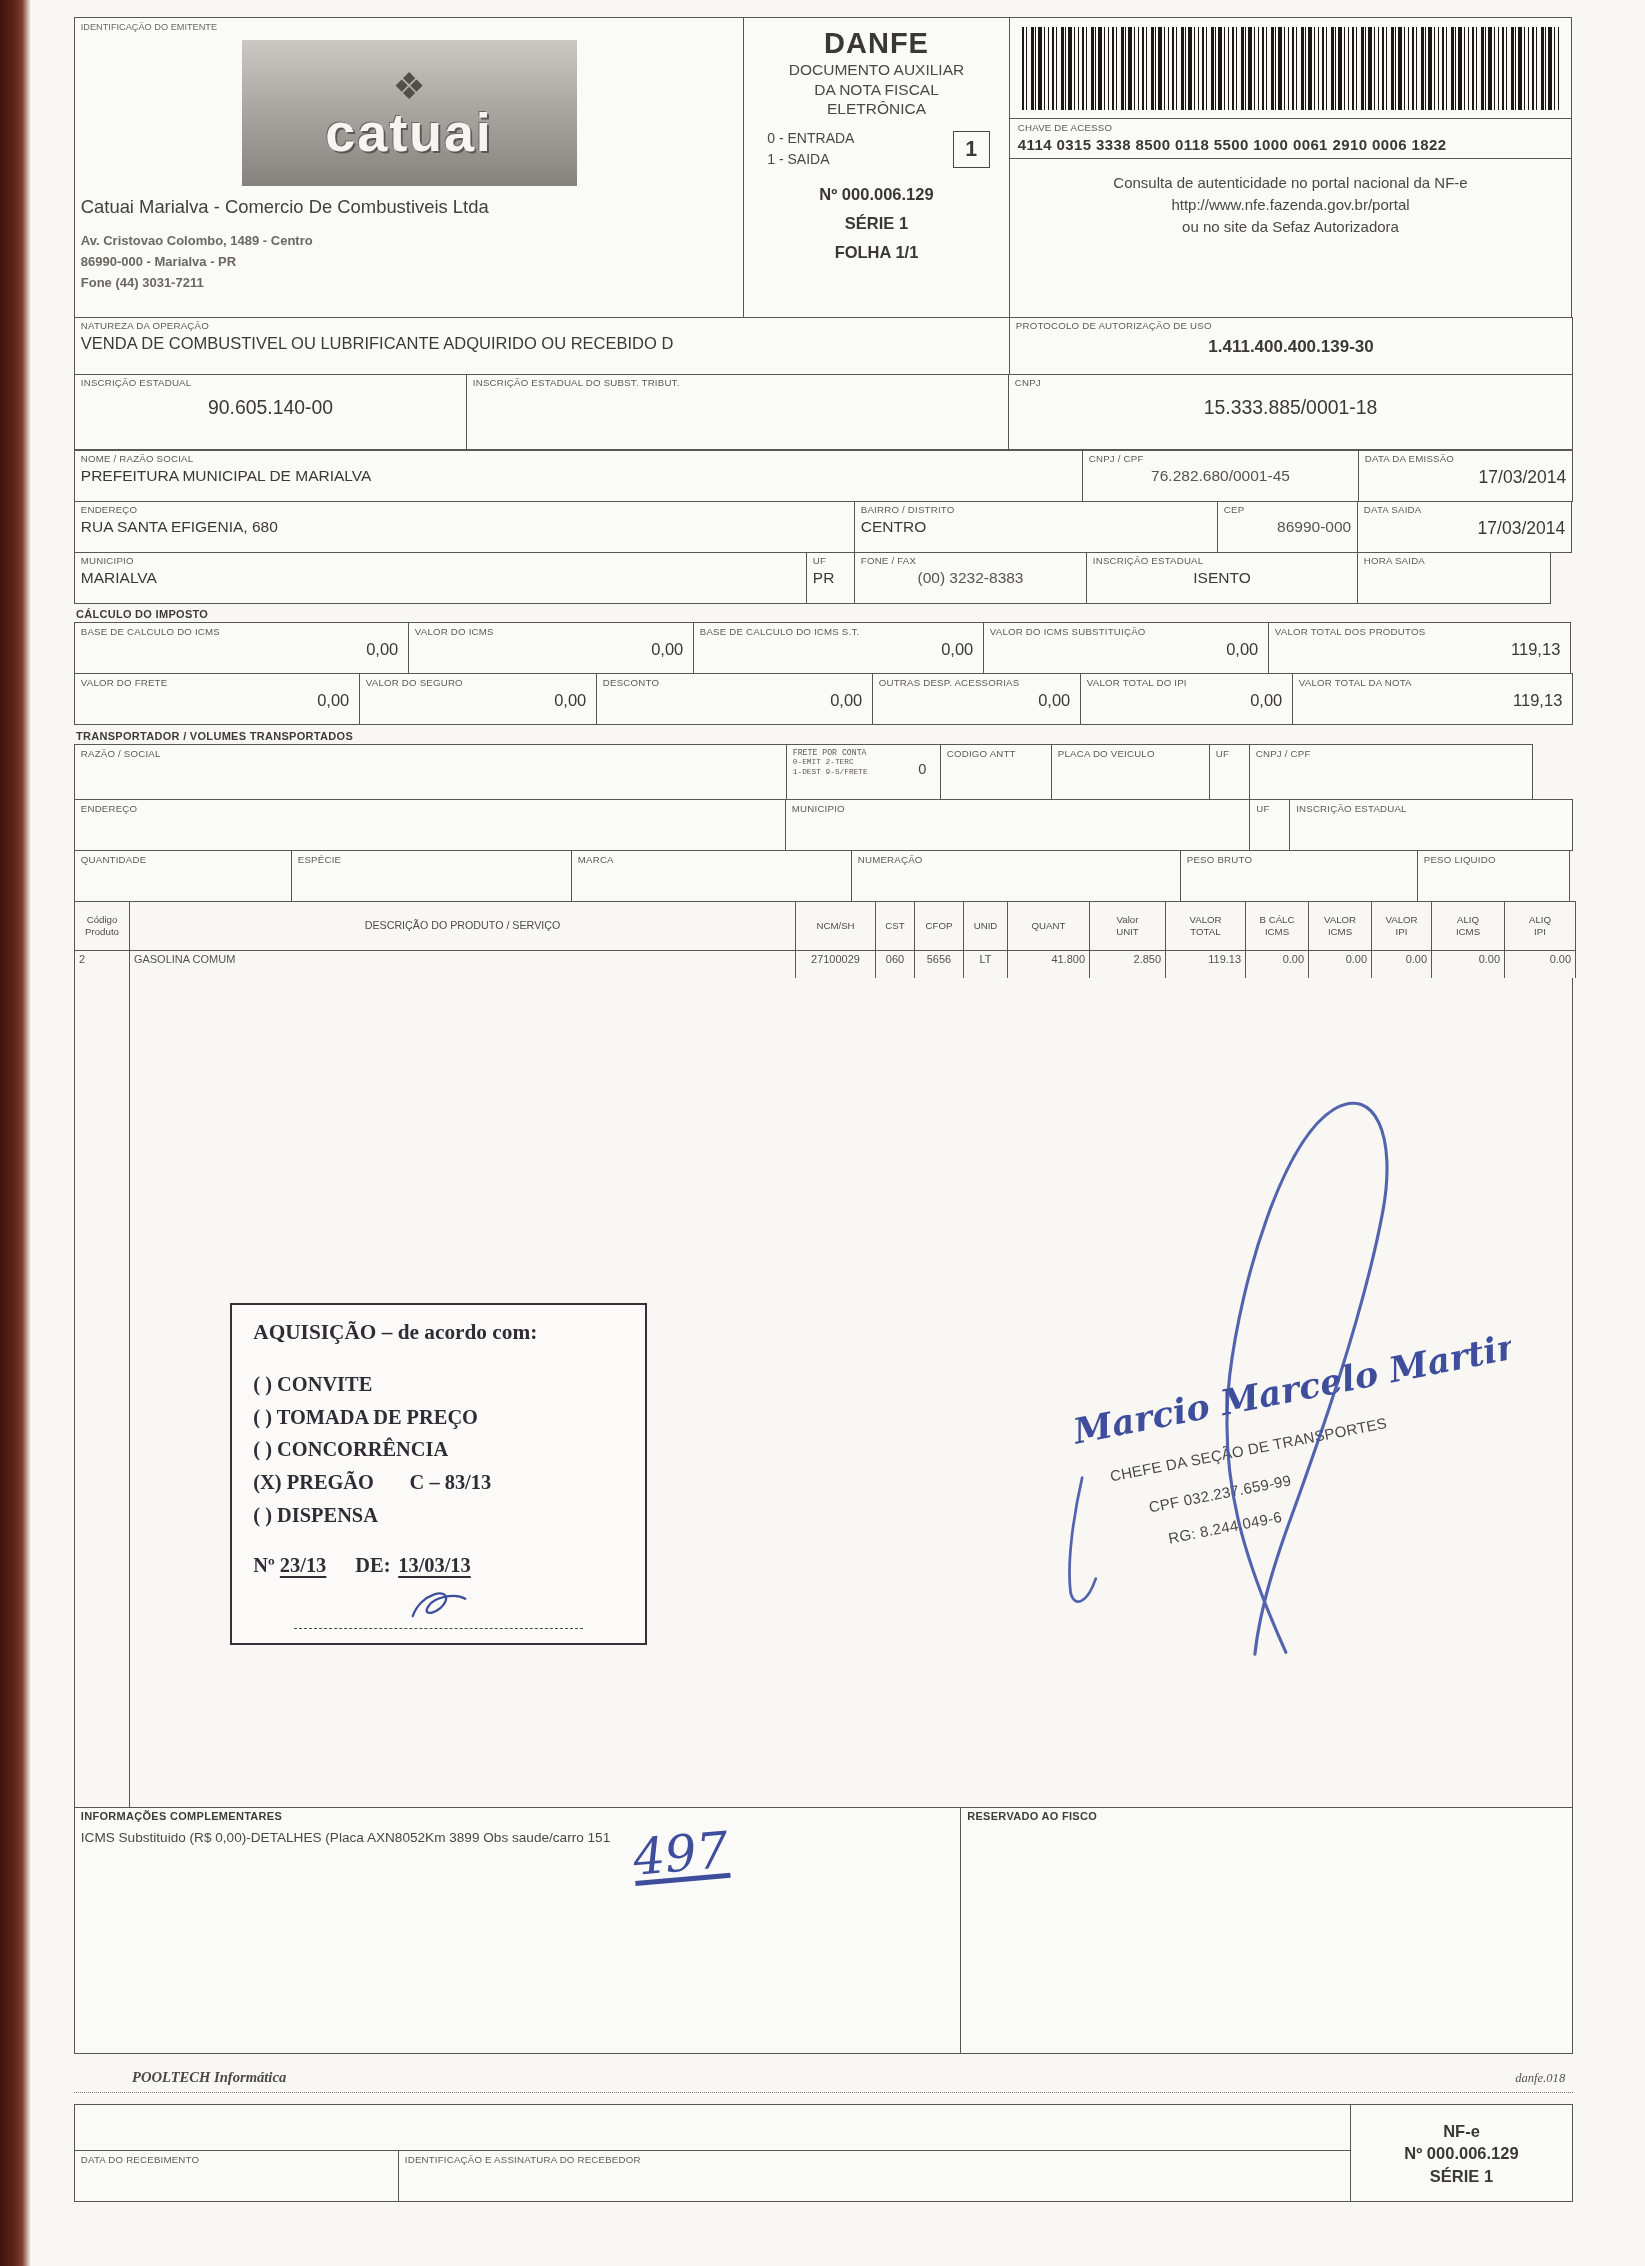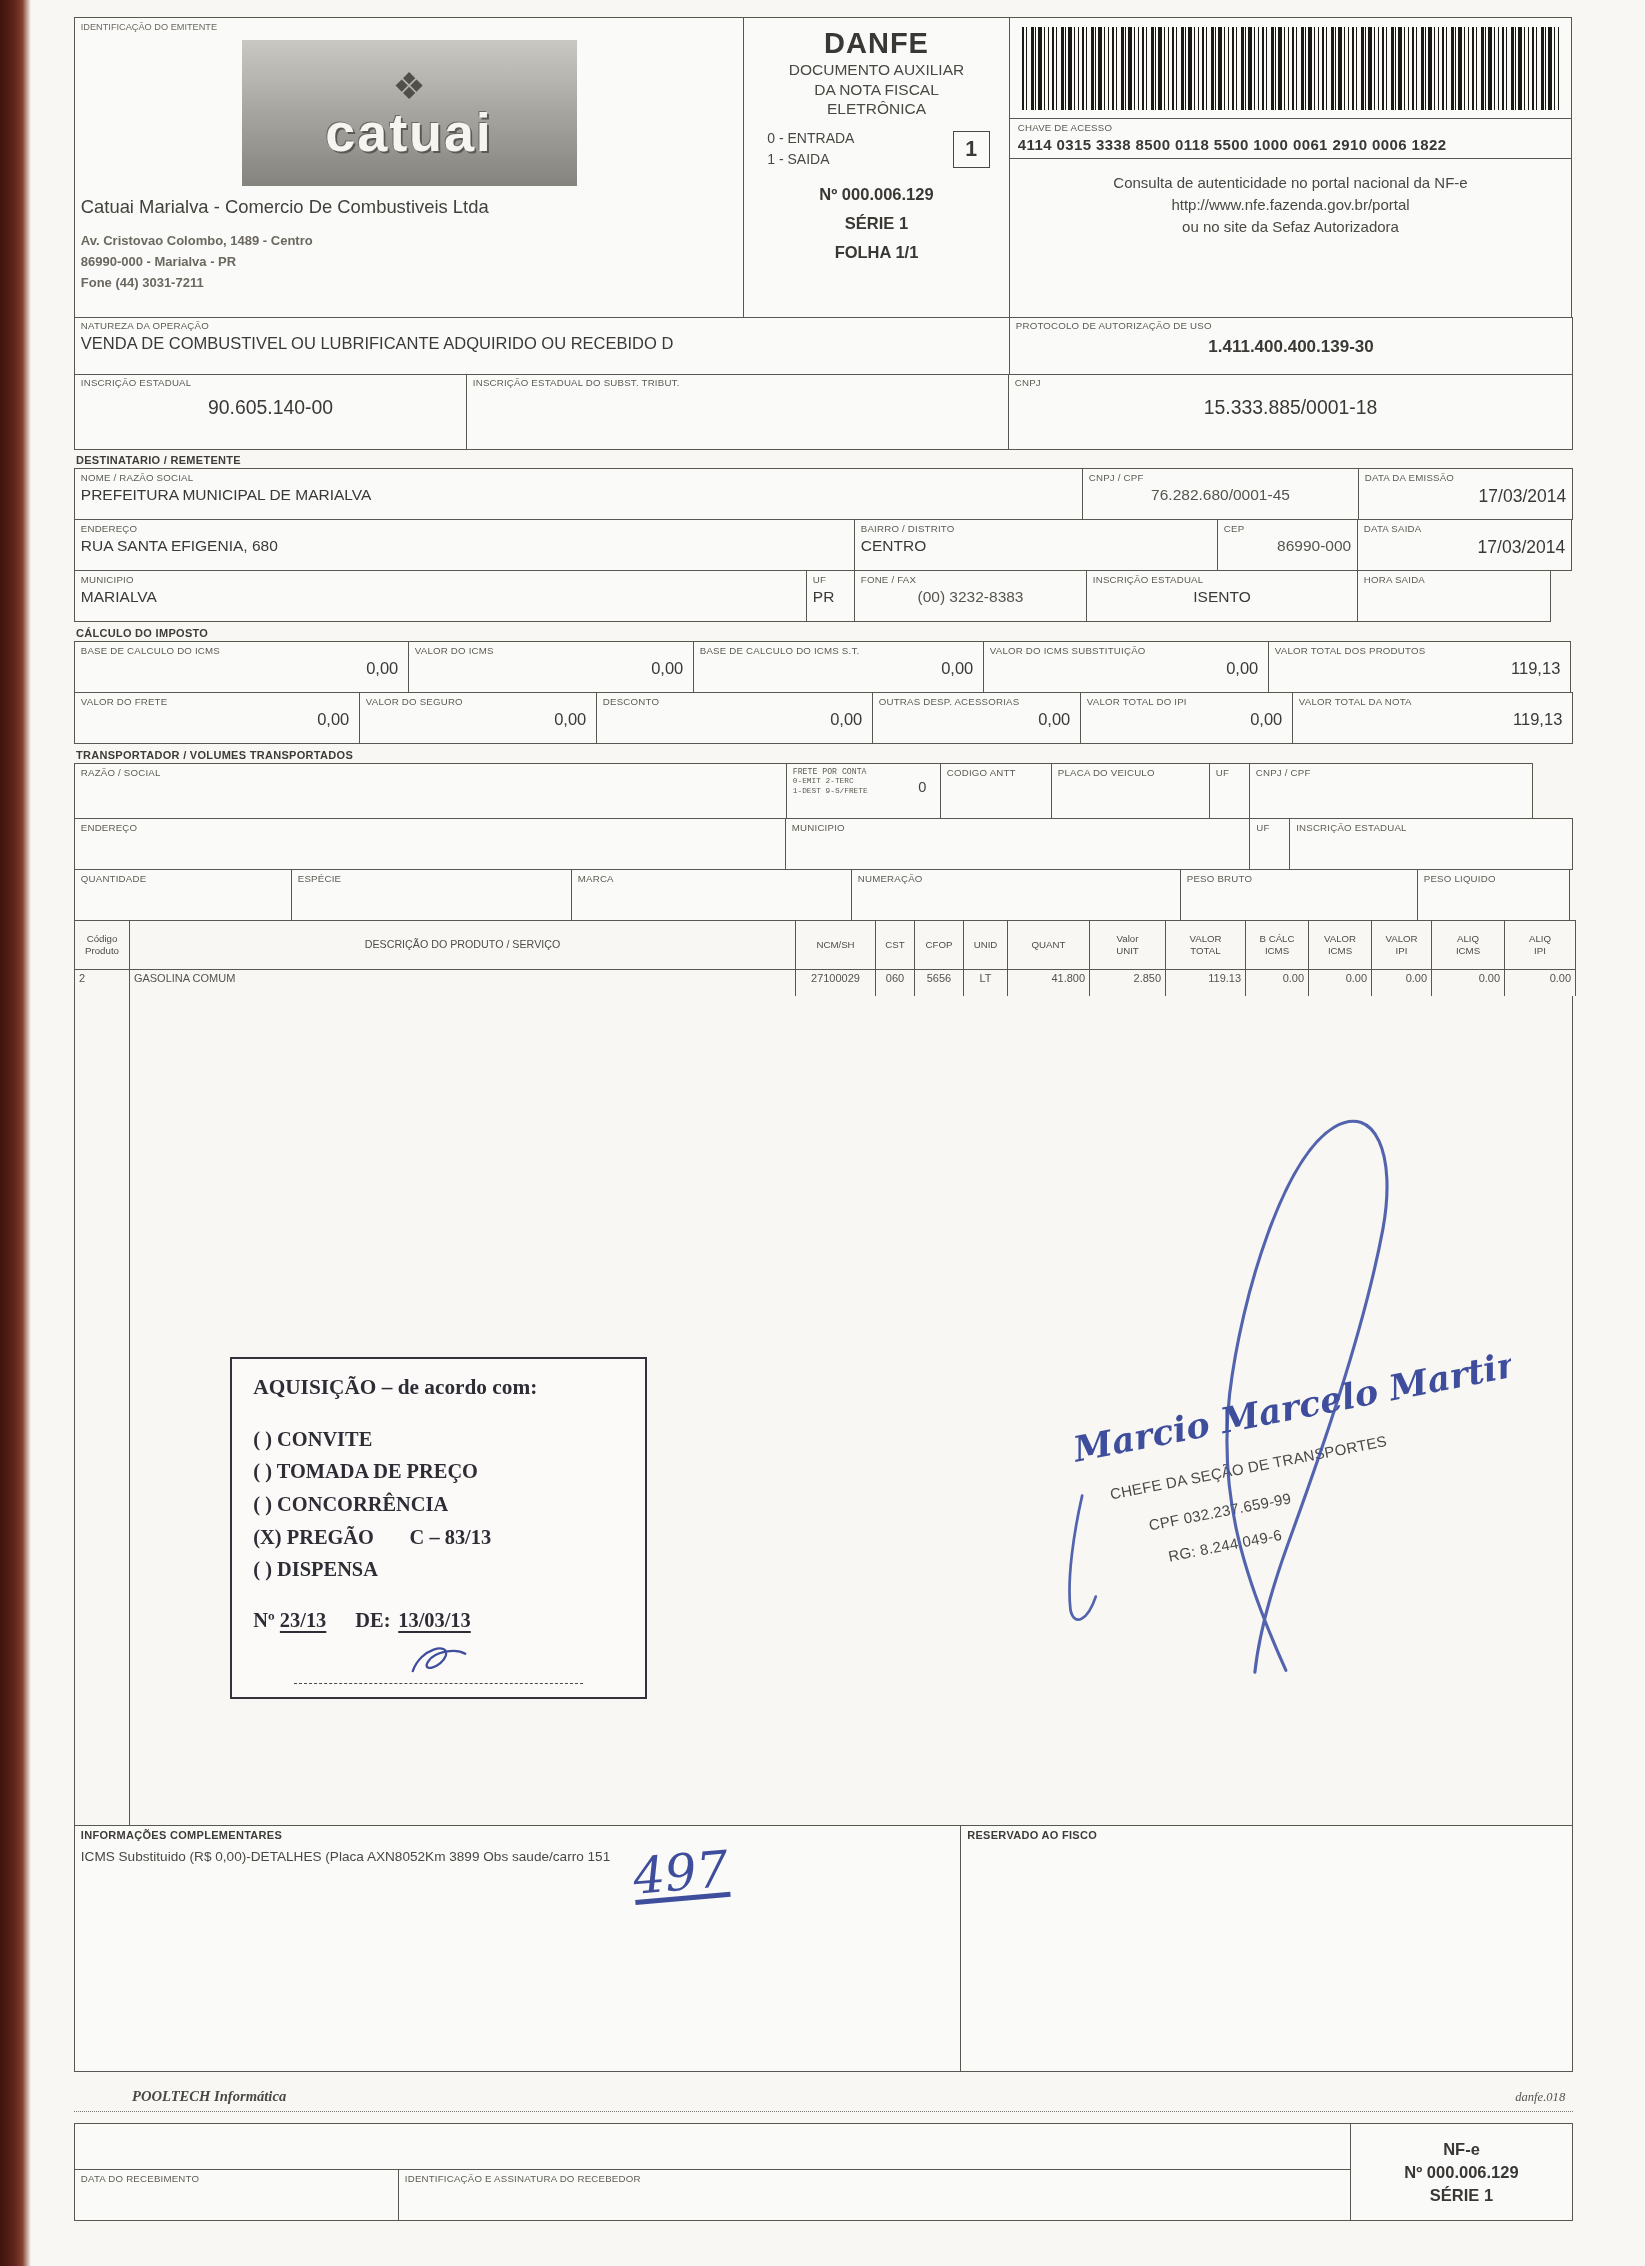--- a/index.html
+++ b/index.html
@@ -76,21 +76,21 @@
     font-size:11px; color:#54524c; padding:1.9px 3.9px; height:27px; vertical-align:top; }
   .td-l { text-align:left; } .td-c { text-align:center; } .td-r { text-align:right; }
 
   .prod-body { position:relative; width:1499px; height:830px;
     border:1px solid #5a5751; border-top:none; }
   .col-sep { position:absolute; left:54px; top:0; bottom:0; width:1px; background:#5a5751; }
 
   
   .stamp { position:absolute; left:155px; top:325px; width:417px;
     border:2.9px solid #33323b; padding:15.5px 21.3px 13.6px; color:#2e2d36;
-    font-family:"Liberation Serif", serif; background:rgba(255,255,255,0.4);margin-top:36px; }
+    font-family:"Liberation Serif", serif; background:rgba(255,255,255,0.4); }
   .stamp-title { font-size:21.3px; font-weight:bold; margin-bottom:23px; }
   .stamp-opt { font-size:20.4px; font-weight:bold; line-height:1.6; white-space:pre-wrap; }
   .stamp-footer { font-size:20.4px; font-weight:bold; margin-top:23px; }
   .st-ul { text-decoration:underline; text-underline-offset:3.9px; }
   .st-gap { margin-left:29px; margin-right:7.8px; }
   .stamp-squiggle { display:block; margin:7.8px auto 0; }
   .stamp-dash { width:78%; margin:3.9px auto 0; border-top:1.9px dashed #4a4950; height:0; }
 
   
   .signature { position:absolute; left:980px; top:92px; width:456px; height:631px; }
@@ -195,21 +195,20 @@
     <div class="fbox h78" style="width:543px">
       <div class="flabel">INSCRIÇÃO ESTADUAL DO SUBST. TRIBUT.</div>
       <div class="fvalue big-center"></div>
     </div>
     <div class="fbox h78" style="width:565px">
       <div class="flabel">CNPJ</div>
       <div class="fvalue big-center">15.333.885/0001-18</div>
     </div>
   </div>
 
-  <div class="sec-title">DESTINATARIO / REMETENTE</div>
   <div class="grid-row" style="margin-top:0">
     <div class="fbox h54" style="width:1009px">
       <div class="flabel">NOME / RAZÃO SOCIAL</div>
       <div class="fvalue">PREFEITURA MUNICIPAL DE MARIALVA</div>
     </div>
     <div class="fbox h54" style="width:277px">
       <div class="flabel">CNPJ / CPF</div>
       <div class="fvalue center" style="color:#56544e">76.282.680/0001-45</div>
     </div>
     <div class="fbox h54" style="width:215px">

